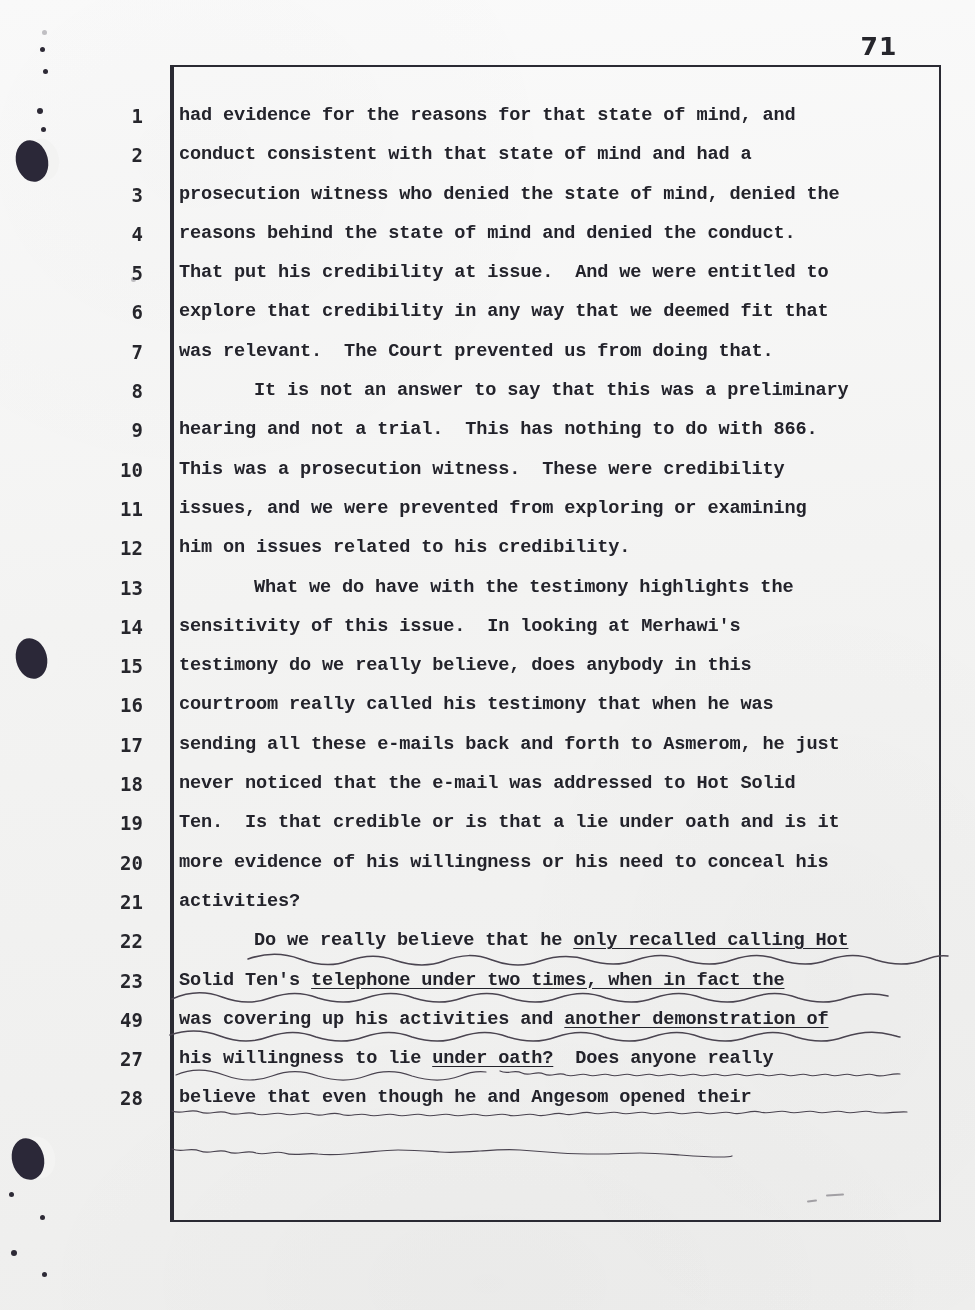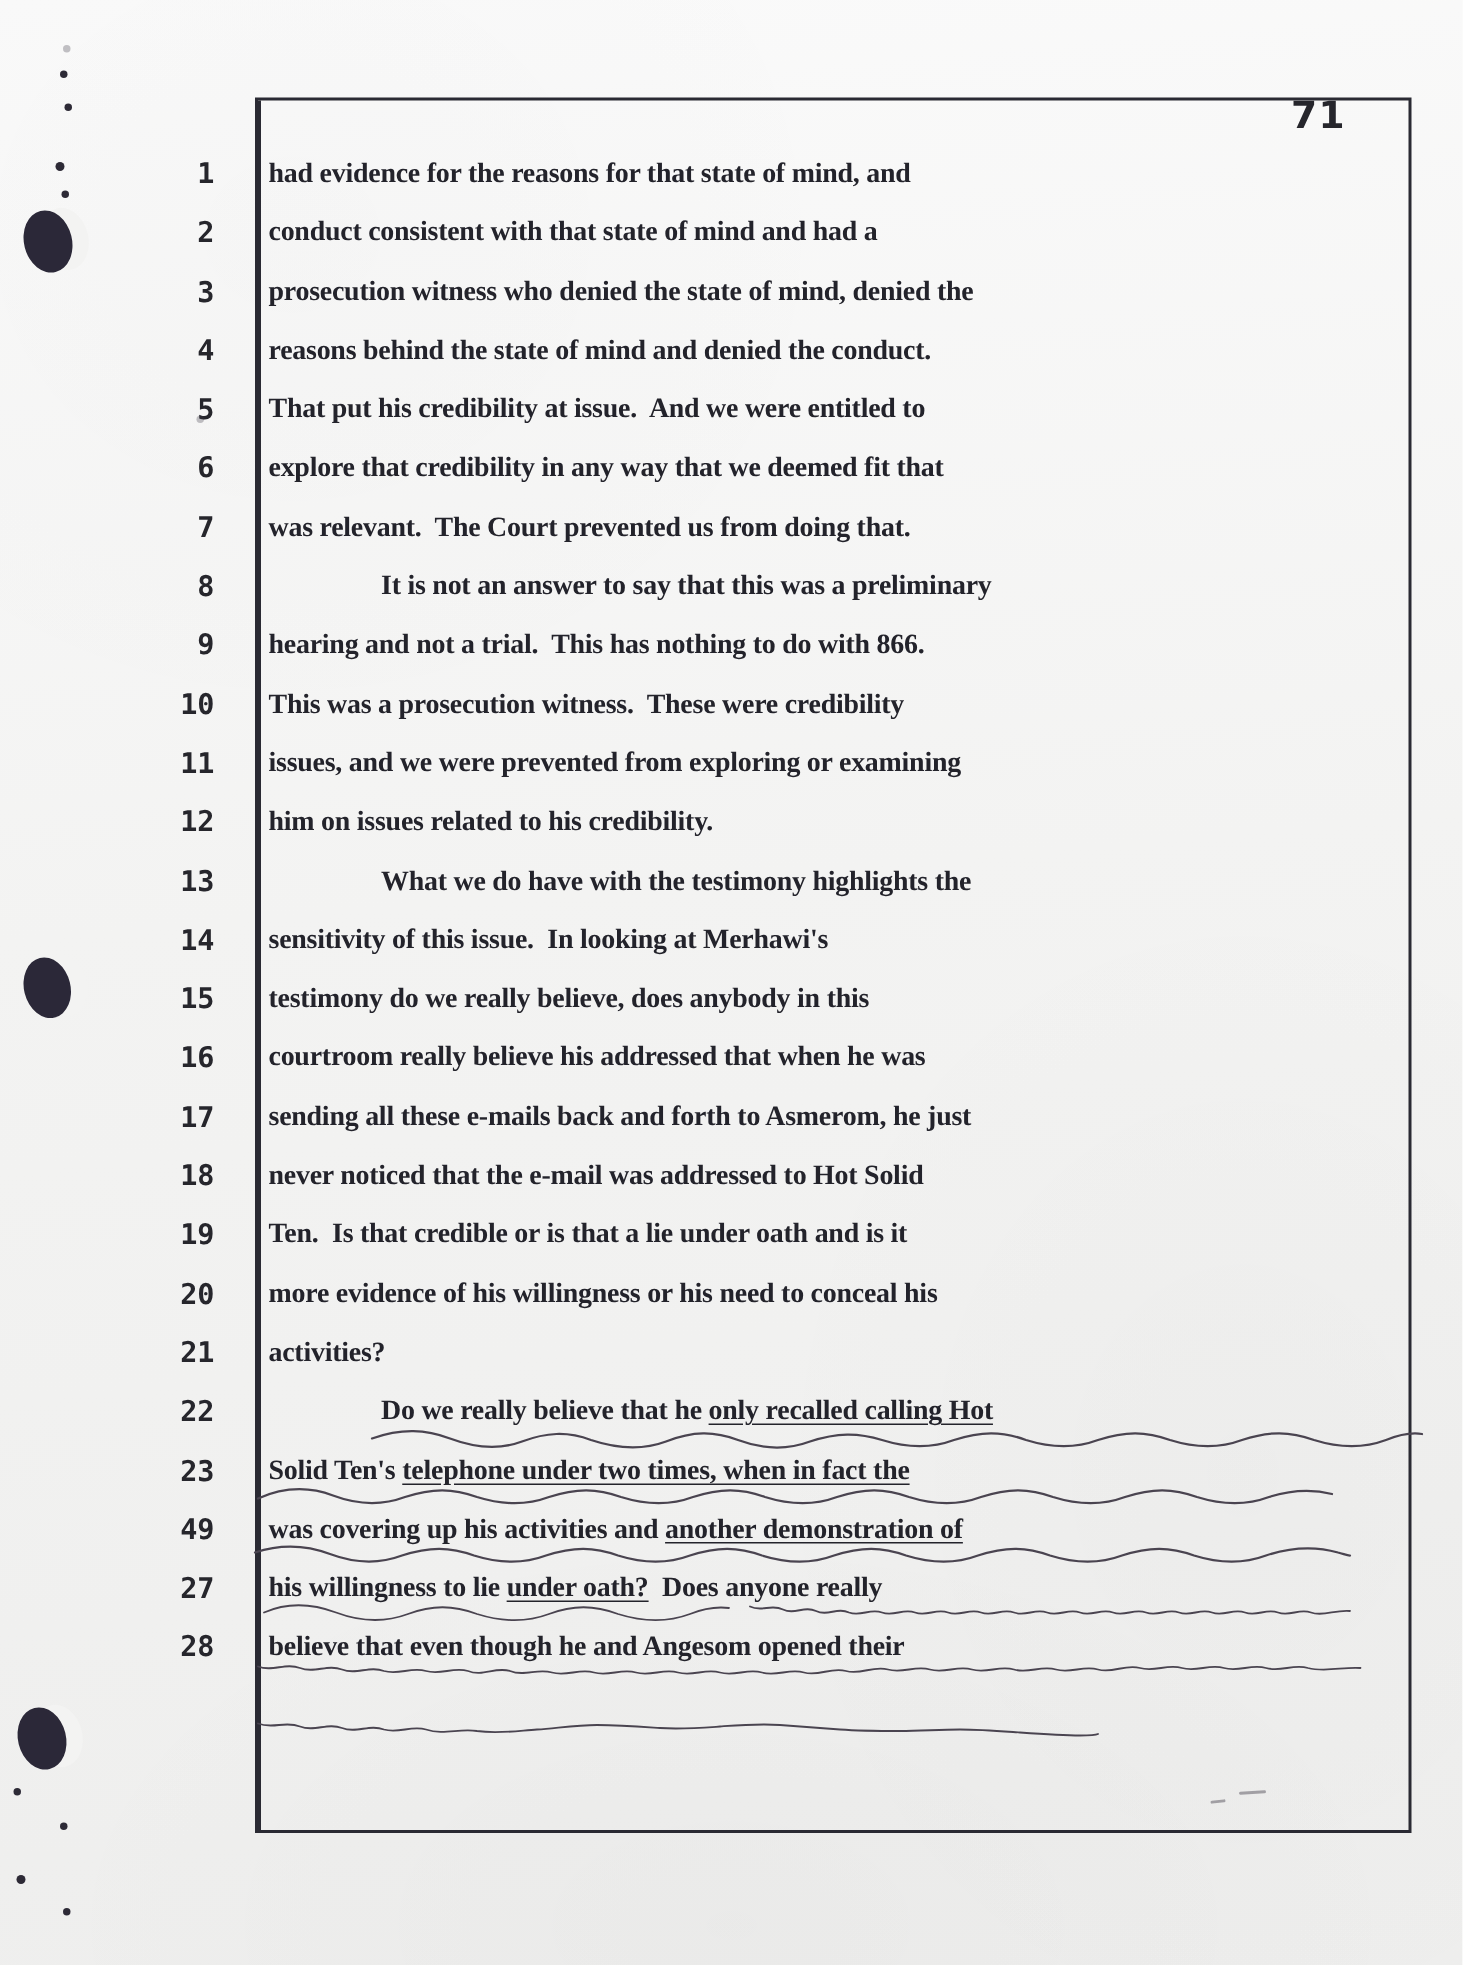--- a/index.html
+++ b/index.html
@@ -33,21 +33,20 @@
     position: absolute;
     top: 32px;
     left: 849px;
     width: 60px;
     text-align: center;
     font-family: "DejaVu Sans", "Liberation Sans", sans-serif;
     font-weight: bold;
     font-size: 25px;
     color: #26262c;
     letter-spacing: 1px;
-    margin-top: 30px;
   }
 
   
   .frame {
     position: absolute;
     left: 170px;
     top: 65px;
     width: 771px;
     height: 1157px;
     border: 2.5px solid #2a2a33;
@@ -84,21 +83,21 @@
     box-sizing: border-box;
     font-family: "DejaVu Sans Mono", "Liberation Mono", monospace;
     font-size: 19px;
     font-weight: bold;
     color: #26262c;
     line-height: 26px;
   }
   .ltext {
     flex: 1 1 auto;
     padding-left: 16px;
-    font-family: Liberation Serif, serif;
+    font-family: Liberation Mono, monospace;
     font-size: 18.6px;
     font-weight: bold;
     color: #23232b;
     line-height: 26px;
     letter-spacing: -0.15px;
     white-space: pre;
   }
   .ltext.indent { text-indent: 75px; }
   .ltext .ul { text-decoration: underline; text-underline-offset: 3px; text-align: right; }
 
@@ -208,21 +207,21 @@
       <div class="tline">
         <div class="lineno">14</div>
         <div class="ltext">sensitivity of this issue.  In looking at Merhawi's</div>
       </div>
       <div class="tline">
         <div class="lineno">15</div>
         <div class="ltext">testimony do we really believe, does anybody in this</div>
       </div>
       <div class="tline">
         <div class="lineno">16</div>
-        <div class="ltext">courtroom really believe his addressed that when he was</div>
+        <div class="ltext">courtroom really called his testimony that when he was</div>
       </div>
       <div class="tline">
         <div class="lineno">17</div>
         <div class="ltext">sending all these e-mails back and forth to Asmerom, he just</div>
       </div>
       <div class="tline">
         <div class="lineno">18</div>
         <div class="ltext">never noticed that the e-mail was addressed to Hot Solid</div>
       </div>
       <div class="tline">

